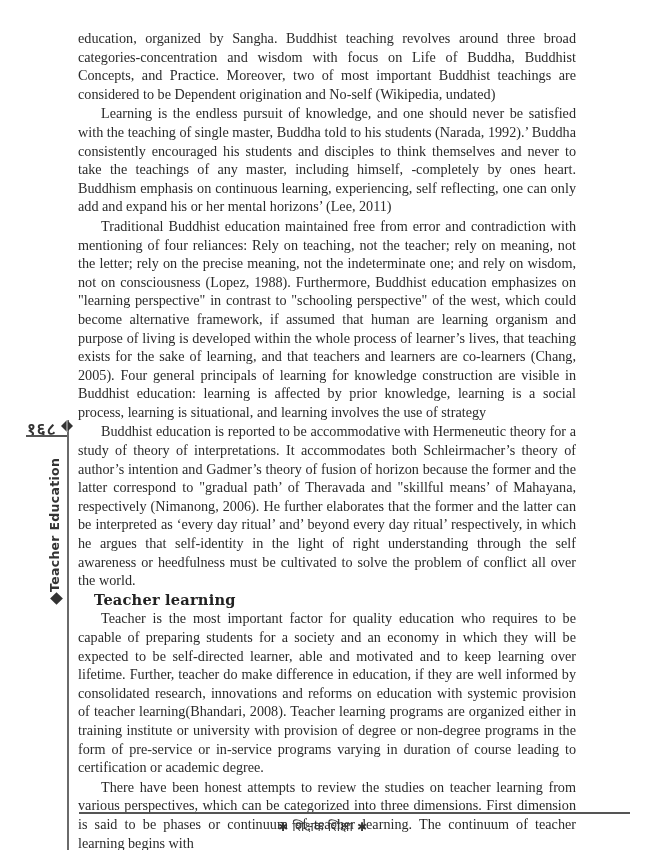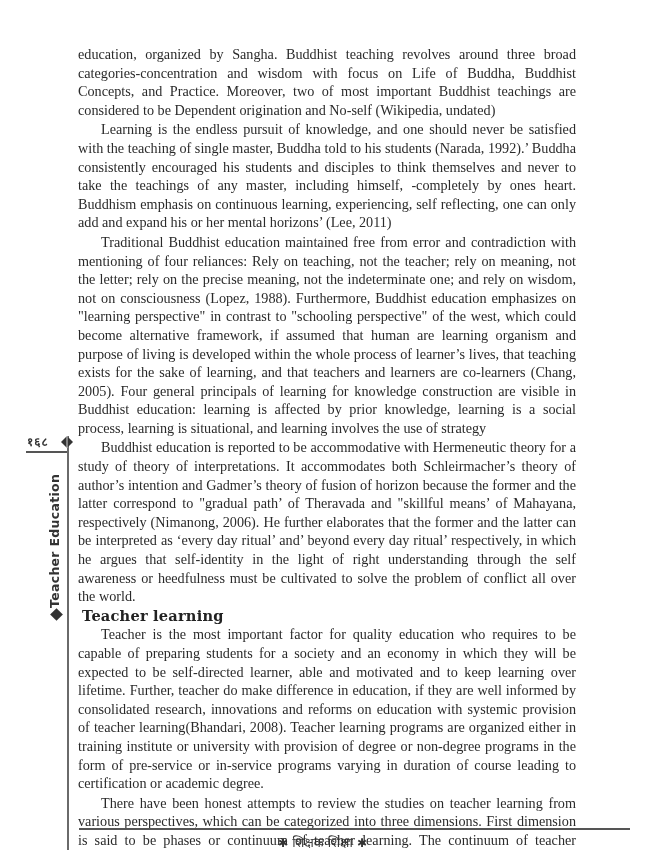--- a/index.html
+++ b/index.html
@@ -1,38 +1,38 @@
 <!DOCTYPE html>
 <html><head>
 <meta charset="utf-8">
 <style>
   html, body { margin: 0; padding: 0; background: #ffffff; }
   body {
     width: 657px; height: 850px; position: relative; overflow: hidden;
     font-family: "Liberation Serif", "DejaVu Serif", serif;
     color: #2a2a2a;
   }
-  .page { position: absolute; left: 0; top: 16px; width: 657px; height: 688px; background: #fff; }
+  .page { position: absolute; left: 0; top: 0; width: 657px; height: 688px; background: #fff; }
   .body-text {
     position: absolute; left: 78px; top: 29px; width: 498px;
     font-size: 14.2px; line-height: 18.6px; text-align: justify;
   }
   .para { margin: 0; text-indent: 0; }
   .para.indent { text-indent: 23px; }
   .para.first { text-indent: 0; }
   .heading {
-    margin: 1px 0 0 4px; font-weight: bold; font-size: 14.6px;
+    margin: 1px 0 0 16px; font-weight: bold; font-size: 14.6px;
     font-family: "DejaVu Serif", serif; letter-spacing: 0.2px; color: #222;
   }
   .gap { height: 1px; }
 
   
   .page-num {
     position: absolute; left: 27px; top: 417px;
-    font-family: Liberation Sans, sans-serif; font-size: 12px; color: #333;
+    font-family: Liberation Sans, sans-serif; font-size: 17px; color: #333;
     letter-spacing: 1px; font-weight: bold;
   }
   .pn-rule { position: absolute; left: 26px; top: 435px; width: 43px; height: 1.5px; background: #555; }
   .v-rule { position: absolute; left: 67px; top: 420px; width: 2px; height: 430px; background: #6a6a6a; }
   .marker {
     position: absolute; left: 61px; top: 420px; width: 12px; height: 12px;
   }
   .side-label {
     position: absolute; left: 47px; top: 592px;
     transform: rotate(-90deg); transform-origin: left top;

